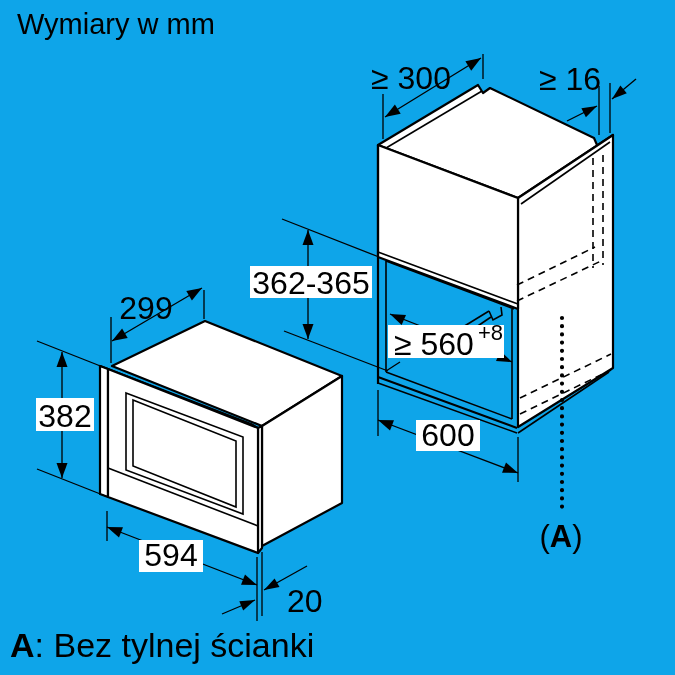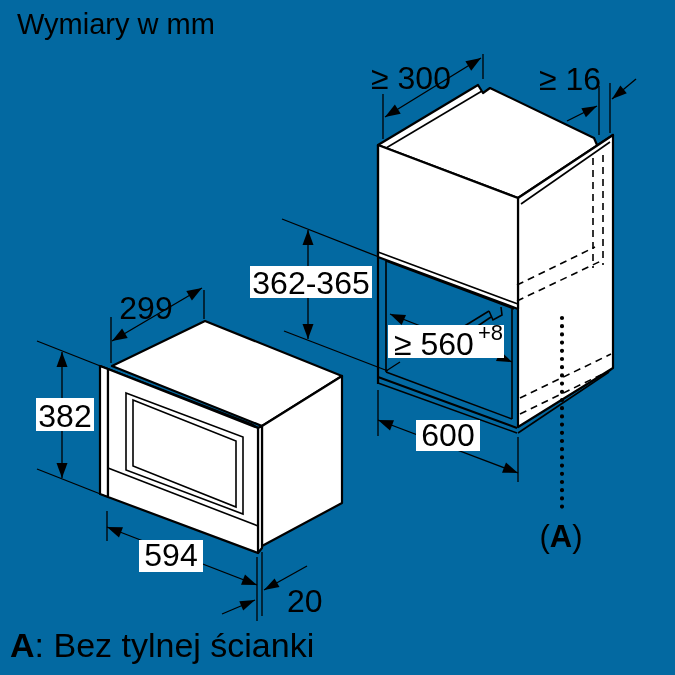--- a/index.html
+++ b/index.html
@@ -1,16 +1,16 @@
 <!DOCTYPE html>
 <html><head>
 <meta charset="utf-8">
 <style>
   html,body{margin:0;padding:0;background:#fff;}
-  .page{position:relative;width:675px;height:675px;background:#0369a1;overflow:hidden;
+  .page{position:relative;width:675px;height:675px;background:#0ea5e9;overflow:hidden;
         font-family:"Liberation Sans","DejaVu Sans",sans-serif;}
   svg{display:block}
   text{fill:#000;font-family:"Liberation Sans","DejaVu Sans",sans-serif;}
   .t-title{font-size:29px;}
   .t-dim{font-size:32px;}
   .t-sup{font-size:22px;}
   .t-marker{font-size:31px;}
   .t-foot{font-size:34px;}
   .b{font-weight:bold;}
   .edge{fill:#fff;stroke:#000;stroke-width:2.2;stroke-linejoin:round;}

